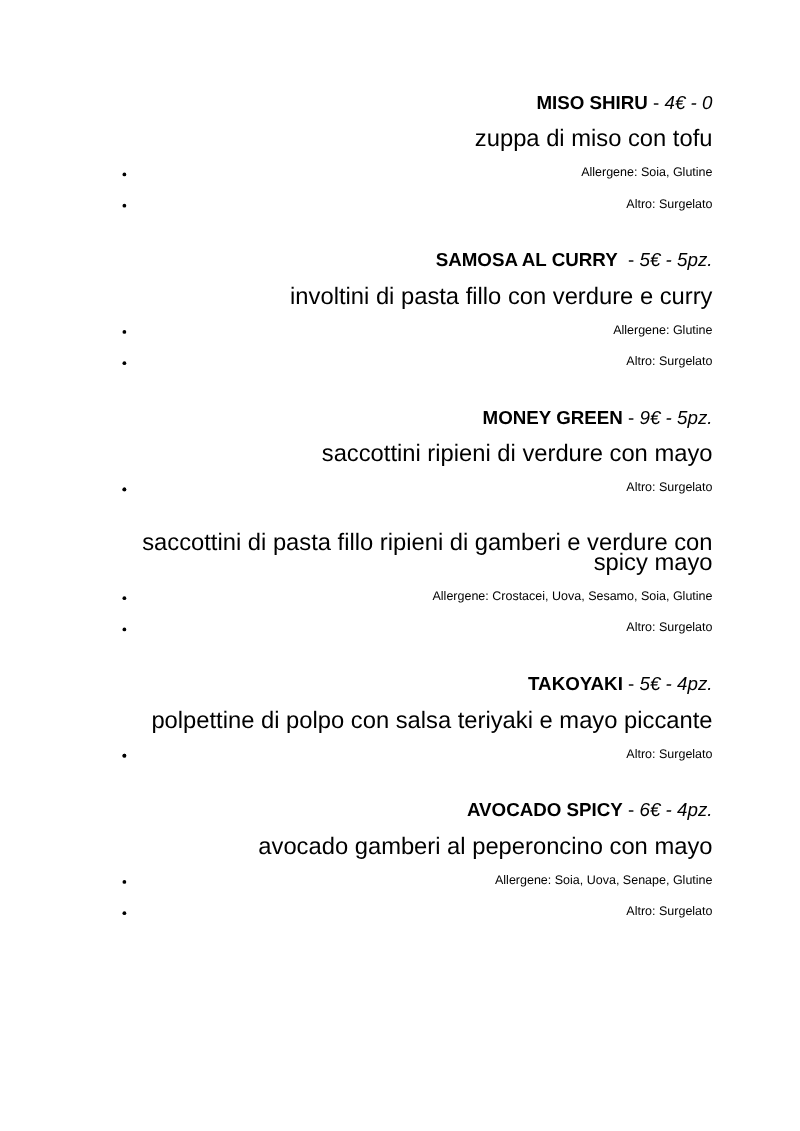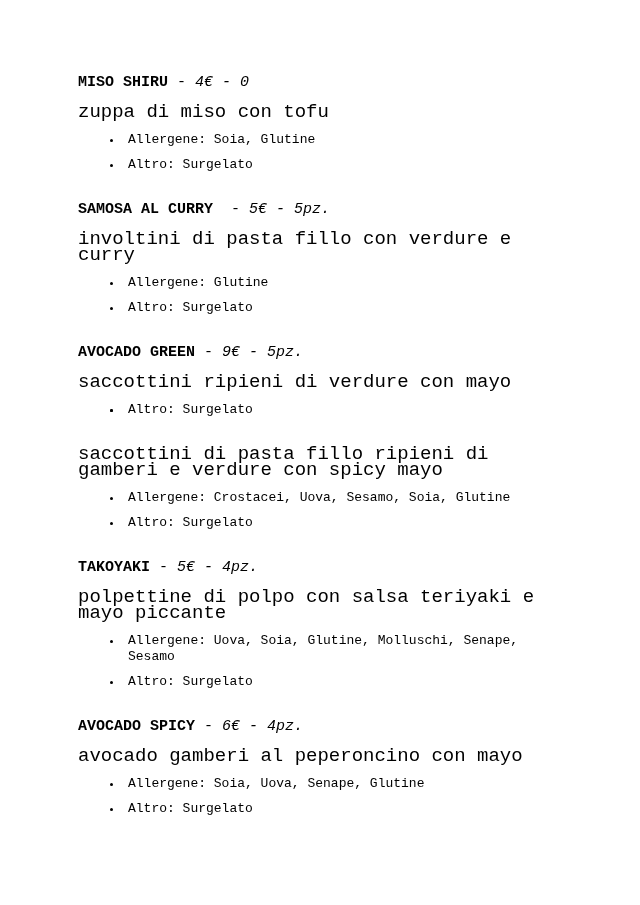--- a/index.html
+++ b/index.html
@@ -6,24 +6,25 @@
     margin: 0;
     padding: 0;
     background: #ffffff;
   }
   .page {
     position: relative;
     width: 640px;
     height: 905px;
     background: #ffffff;
     color: #000000;
-    font-family: Liberation Mono, monospace;
+    font-family: Liberation Sans, sans-serif;
     box-sizing: border-box;
     padding: 74px 70px 0 78px;
     overflow: hidden;
+    text-align: right;
   }
   .menu-item {
     margin: 0 0 28px 0;
   }
   .item-title {
     font-size: 15px;
     line-height: 18px;
     font-weight: normal;
     margin: 0 0 12px 0;
     white-space: pre-wrap;
@@ -34,23 +35,23 @@
   .item-title .price {
     font-style: italic;
   }
   .item-desc {
     font-size: 19px;
     line-height: 16px;
     margin: 0 0 11px 0;
   }
   ul.attr-list {
     list-style: none;
-    margin: 12px;
+    margin: 0;
     padding: 0;
-    font-size: 13px;
+    font-size: 10px;
   }
   ul.attr-list li {
     position: relative;
     line-height: 16px;
     margin: 0 0 9px 0;
     padding-left: 38px;
   }
   .bullet-dot {
     position: absolute;
     left: 20px;
@@ -79,41 +80,41 @@
   <div class="menu-item">
     <h2 class="item-title"><span class="name">SAMOSA AL CURRY</span><span class="sep">  - </span><span class="price">5€ - 5pz.</span></h2>
     <p class="item-desc">involtini di pasta fillo con verdure e curry</p>
     <ul class="attr-list">
       <li><span class="bullet-dot"></span><span>Allergene: Glutine</span></li>
       <li><span class="bullet-dot"></span><span>Altro: Surgelato</span></li>
     </ul>
   </div>
 
   <div class="menu-item">
-    <h2 class="item-title"><span class="name">AVOCADO GREEN</span><span class="sep"> - </span><span class="price">9€ - 5pz.</span></h2>
+    <h2 class="item-title"><span class="name">MONEY GREEN</span><span class="sep"> - </span><span class="price">9€ - 5pz.</span></h2>
     <p class="item-desc">saccottini ripieni di verdure con mayo</p>
     <ul class="attr-list">
       <li><span class="bullet-dot"></span></li>
       <li><span class="bullet-dot"></span><span>Altro: Surgelato</span></li>
     </ul>
   </div>
 
   <div class="menu-item">
     <p class="item-desc">saccottini di pasta fillo ripieni di gamberi e verdure con spicy mayo</p>
     <ul class="attr-list">
       <li><span class="bullet-dot"></span><span>Allergene: Crostacei, Uova, Sesamo, Soia, Glutine</span></li>
       <li><span class="bullet-dot"></span><span>Altro: Surgelato</span></li>
     </ul>
   </div>
 
   <div class="menu-item">
     <h2 class="item-title"><span class="name">TAKOYAKI</span><span class="sep"> - </span><span class="price">5€ - 4pz.</span></h2>
     <p class="item-desc">polpettine di polpo con salsa teriyaki e mayo piccante</p>
     <ul class="attr-list">
-      <li><span class="bullet-dot"></span><span>Allergene: Uova, Soia, Glutine, Molluschi, Senape, Sesamo</span></li>
+      <li><span class="bullet-dot"></span></li>
       <li><span class="bullet-dot"></span><span>Altro: Surgelato</span></li>
     </ul>
   </div>
 
   <div class="menu-item">
     <h2 class="item-title"><span class="name">AVOCADO SPICY</span><span class="sep"> - </span><span class="price">6€ - 4pz.</span></h2>
     <p class="item-desc">avocado gamberi al peperoncino con mayo</p>
     <ul class="attr-list">
       <li><span class="bullet-dot"></span><span>Allergene: Soia, Uova, Senape, Glutine</span></li>
       <li><span class="bullet-dot"></span><span>Altro: Surgelato</span></li>

